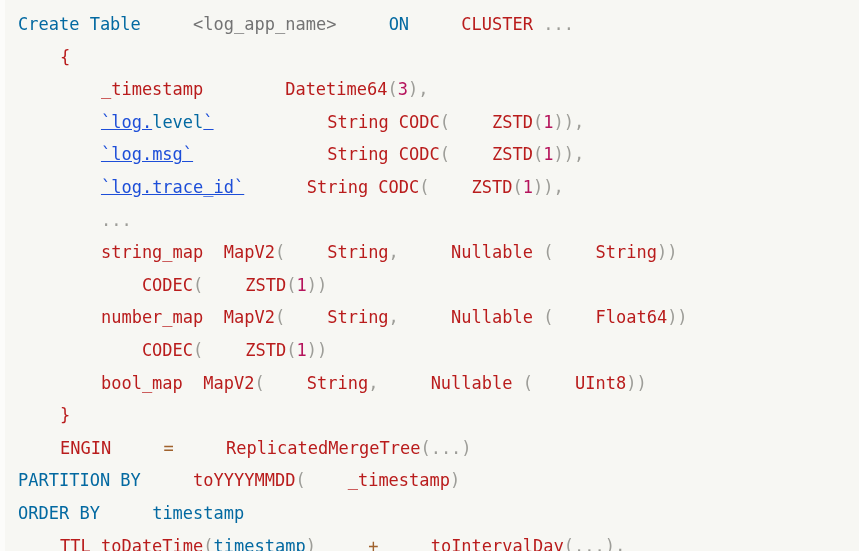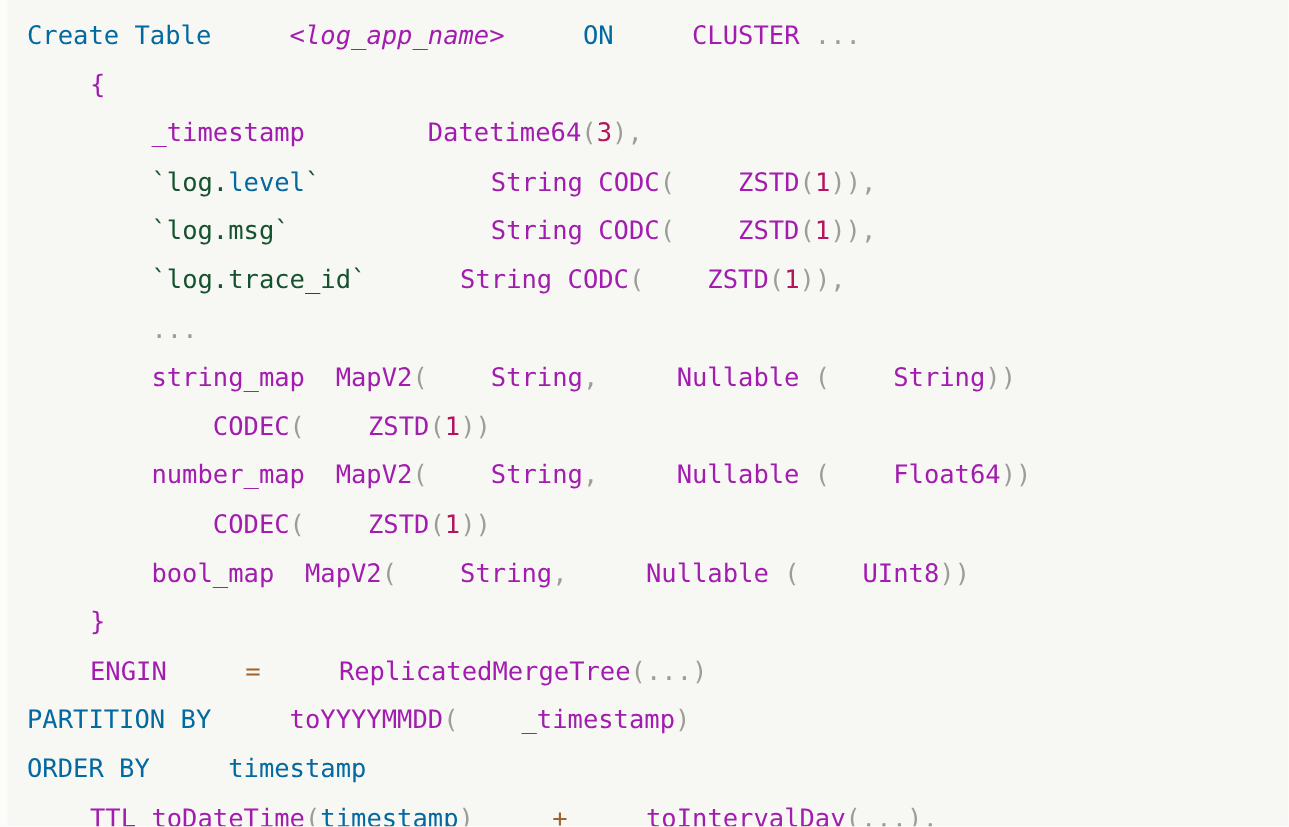--- a/index.html
+++ b/index.html
@@ -26,26 +26,26 @@
     font-size: 17px;
     line-height: 32.6px;
     white-space: pre;
     color: #3c3c3c;
     -webkit-font-smoothing: antialiased;
   }
   .ln { display: block; height: 32.6px; }
 
   
   .tok-kw   { color: #0369a1; }
-  .tok-id   { color: #a21caf; padding-left: 42px; }
+  .tok-id   { color: #b91c1c; padding-left: 42px; }
   .tok-op   { color: #a0622d; }
-  .tok-tpl  { color: #a21caf; font-style: italic; }
+  .tok-tpl  { color: #737373; }
   .tok-num  { color: #b5145c; }
   .tok-pun  { color: #9d9d98; }
   .tok-ell  { color: #9d9d98; }
-  .tok-tick { color: #14532d; }
+  .tok-tick { color: #1d4ed8; text-decoration: underline; }
 </style>
 </head>
 <body>
 
 <div id="code-block">
   <pre id="code-pre"><span class="ln"><span class="tok-kw">Create Table</span><span class="tok-id"> </span><span class="tok-tpl">&lt;log_app_name&gt;</span><span class="tok-id"> </span><span class="tok-kw">ON</span><span class="tok-id"> CLUSTER </span><span class="tok-ell">...</span></span><span class="ln"><span class="tok-id">{</span></span><span class="ln"><span class="tok-id">    _timestamp        Datetime64</span><span class="tok-pun">(</span><span class="tok-num">3</span><span class="tok-pun">)</span><span class="tok-pun">,</span></span><span class="ln"><span class="tok-id">    </span><span class="tok-tick">`log.</span><span class="tok-kw">level</span><span class="tok-tick">`</span><span class="tok-id">       String CODC</span><span class="tok-pun">(</span><span class="tok-id">ZSTD</span><span class="tok-pun">(</span><span class="tok-num">1</span><span class="tok-pun">))</span><span class="tok-pun">,</span></span><span class="ln"><span class="tok-id">    </span><span class="tok-tick">`log.msg`</span><span class="tok-id">         String CODC</span><span class="tok-pun">(</span><span class="tok-id">ZSTD</span><span class="tok-pun">(</span><span class="tok-num">1</span><span class="tok-pun">))</span><span class="tok-pun">,</span></span><span class="ln"><span class="tok-id">    </span><span class="tok-tick">`log.trace_id`</span><span class="tok-id">  String CODC</span><span class="tok-pun">(</span><span class="tok-id">ZSTD</span><span class="tok-pun">(</span><span class="tok-num">1</span><span class="tok-pun">))</span><span class="tok-pun">,</span></span><span class="ln"><span class="tok-id">    </span><span class="tok-ell">...</span></span><span class="ln"><span class="tok-id">    string_map  MapV2</span><span class="tok-pun">(</span><span class="tok-id">String</span><span class="tok-pun">,</span><span class="tok-id"> Nullable </span><span class="tok-pun">(</span><span class="tok-id">String</span><span class="tok-pun">))</span></span><span class="ln"><span class="tok-id">        CODEC</span><span class="tok-pun">(</span><span class="tok-id">ZSTD</span><span class="tok-pun">(</span><span class="tok-num">1</span><span class="tok-pun">))</span></span><span class="ln"><span class="tok-id">    number_map  MapV2</span><span class="tok-pun">(</span><span class="tok-id">String</span><span class="tok-pun">,</span><span class="tok-id"> Nullable </span><span class="tok-pun">(</span><span class="tok-id">Float64</span><span class="tok-pun">))</span></span><span class="ln"><span class="tok-id">        CODEC</span><span class="tok-pun">(</span><span class="tok-id">ZSTD</span><span class="tok-pun">(</span><span class="tok-num">1</span><span class="tok-pun">))</span></span><span class="ln"><span class="tok-id">    bool_map  MapV2</span><span class="tok-pun">(</span><span class="tok-id">String</span><span class="tok-pun">,</span><span class="tok-id"> Nullable </span><span class="tok-pun">(</span><span class="tok-id">UInt8</span><span class="tok-pun">))</span></span><span class="ln"><span class="tok-id">}</span></span><span class="ln"><span class="tok-id">ENGIN</span><span class="tok-id"> </span><span class="tok-op">=</span><span class="tok-id"> ReplicatedMergeTree</span><span class="tok-pun">(</span><span class="tok-ell">...</span><span class="tok-pun">)</span></span><span class="ln"><span class="tok-kw">PARTITION BY</span><span class="tok-id"> toYYYYMMDD</span><span class="tok-pun">(</span><span class="tok-id">_timestamp</span><span class="tok-pun">)</span></span><span class="ln"><span class="tok-kw">ORDER BY</span><span class="tok-id"> </span><span class="tok-kw">timestamp</span></span><span class="ln"><span class="tok-id">TTL toDateTime</span><span class="tok-pun">(</span><span class="tok-kw">timestamp</span><span class="tok-pun">)</span><span class="tok-id"> </span><span class="tok-op">+</span><span class="tok-id"> toIntervalDay</span><span class="tok-pun">(</span><span class="tok-ell">...</span><span class="tok-pun">)</span><span class="tok-pun">,</span></span></pre>
 </div>
 
 </body></html>

